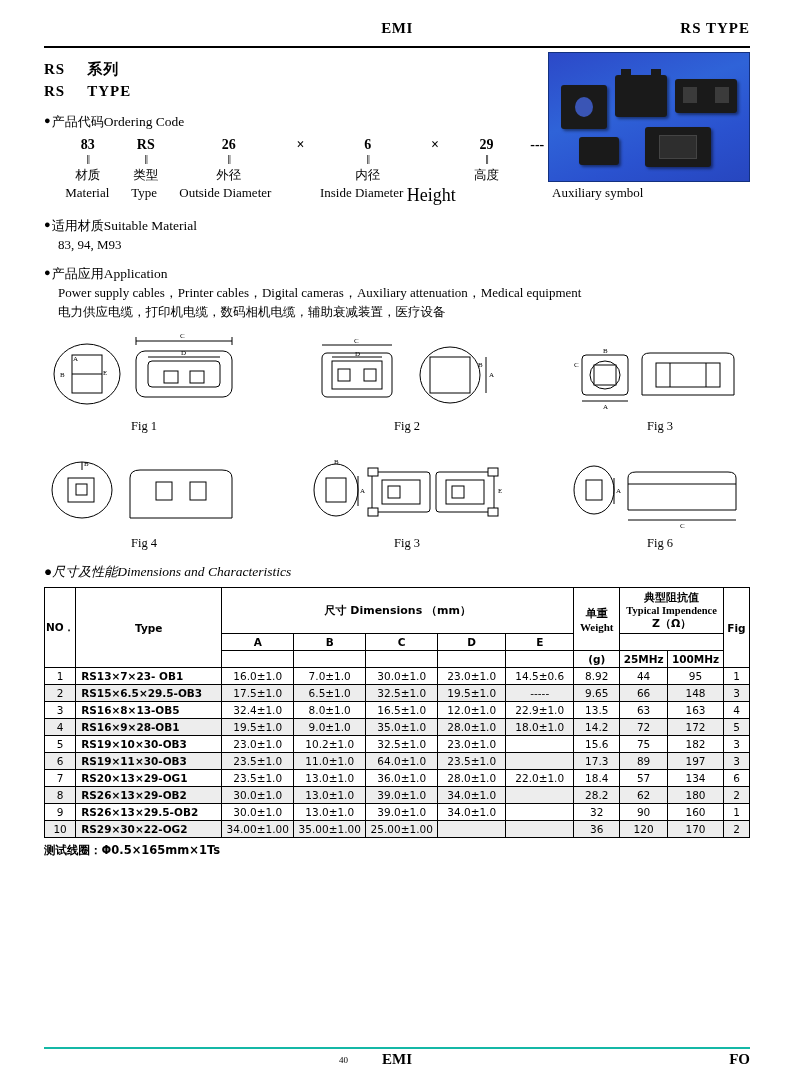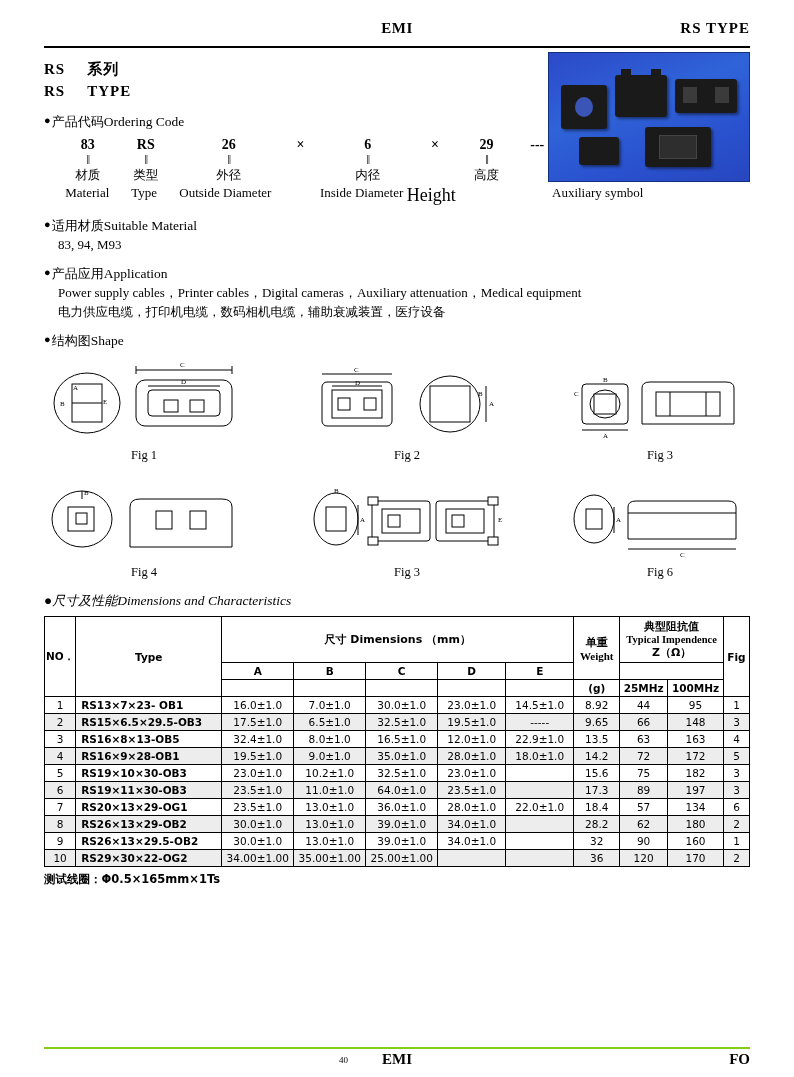--- a/index.html
+++ b/index.html
@@ -91,21 +91,21 @@
   .tbl-title { margin-top: 12px; font-size: 13.5px; font-style: italic; }
   table.dims { border-collapse: collapse; width: 706px; margin-top: 6px; font-family: "DejaVu Sans", sans-serif; }
   table.dims th, table.dims td { border: 1px solid #000; text-align: center; font-size: 10.5px; padding: 2px 1px; }
   table.dims th { font-weight: bold; }
   table.dims td.type { text-align: left; padding-left: 5px; font-weight: bold; font-size: 10.5px; white-space: nowrap;}
   table.dims tr.alt td { background: #ededed; }
   table.dims th.hdr-cn { font-family: "DejaVu Sans", sans-serif; font-size: 11px; }
   .note { margin-top: 5px; font-family: "DejaVu Sans", sans-serif; font-size: 11.5px; font-weight: bold; }
 
   
-  .footer { position: absolute; left: 44px; right: 44px; bottom: 22px; height: 26px; border-top: 2px solid #84cc16; }
+  .footer { position: absolute; left: 44px; right: 44px; bottom: 22px; height: 26px; border-top: 2px solid #14b8a6; }
   .footer .pg { position: absolute; left: 50%; transform: translateX(-58px); top: 6px; font-size: 9px; }
   .footer .emi { position: absolute; left: 50%; transform: translateX(-50%); top: 2px; font-weight: bold; font-size: 15px; }
   .footer .fo { position: absolute; right: 0; top: 2px; font-weight: bold; font-size: 15px; }
 
   svg { display: block; }
   .st { stroke:#000; fill:none; stroke-width:1; }
   .stf { stroke:#000; fill:#fff; stroke-width:1; }
   .lbl { font-family:"Liberation Serif", serif; font-size:7px; }
 </style>
 </head>
@@ -210,23 +210,20 @@
       <span class="dot">●</span><span class="cn">适用材质</span><span class="en">Suitable Material</span>
     </div>
     <div class="sub">83,  94,  M93</div>
 
     <div class="bullet">
       <span class="dot">●</span><span class="cn">产品应用</span><span class="en">Application</span>
     </div>
     <div class="sub">Power supply cables，Printer cables，Digital cameras，Auxiliary attenuation，Medical equipment</div>
     <div class="sub cn">电力供应电缆，打印机电缆，数码相机电缆，辅助衰减装置，医疗设备</div>
 
-    <div class="bullet">
-      <span class="dot">●</span><span class="cn">结构图</span><span class="en">Shape</span>
-    </div>
 
     <div class="figs">
       <div class="figrow">
 
         <div class="figcell">
           <svg width="200" height="88">
 
             <ellipse class="stf" cx="43" cy="47" rx="33" ry="30"></ellipse>
             <ellipse class="stf" cx="43" cy="47" rx="13" ry="12"></ellipse>
             <rect class="stf" x="28" y="28" width="30" height="38"></rect>
@@ -387,21 +384,21 @@
         </tr>
       </thead>
       <tbody>
         <tr>
           <td>1</td>
           <td class="type">RS13×7×23- OB1</td>
           <td>16.0±1.0</td>
           <td>7.0±1.0</td>
           <td>30.0±1.0</td>
           <td>23.0±1.0</td>
-          <td>14.5±1.0</td>
+          <td>14.5±0.6</td>
           <td>8.92</td>
           <td>44</td>
           <td>95</td>
           <td>1</td>
         </tr>
         <tr class="alt">
           <td>2</td>
           <td class="type">RS15×6.5×29.5-OB3</td>
           <td>17.5±1.0</td>
           <td>6.5±1.0</td>

